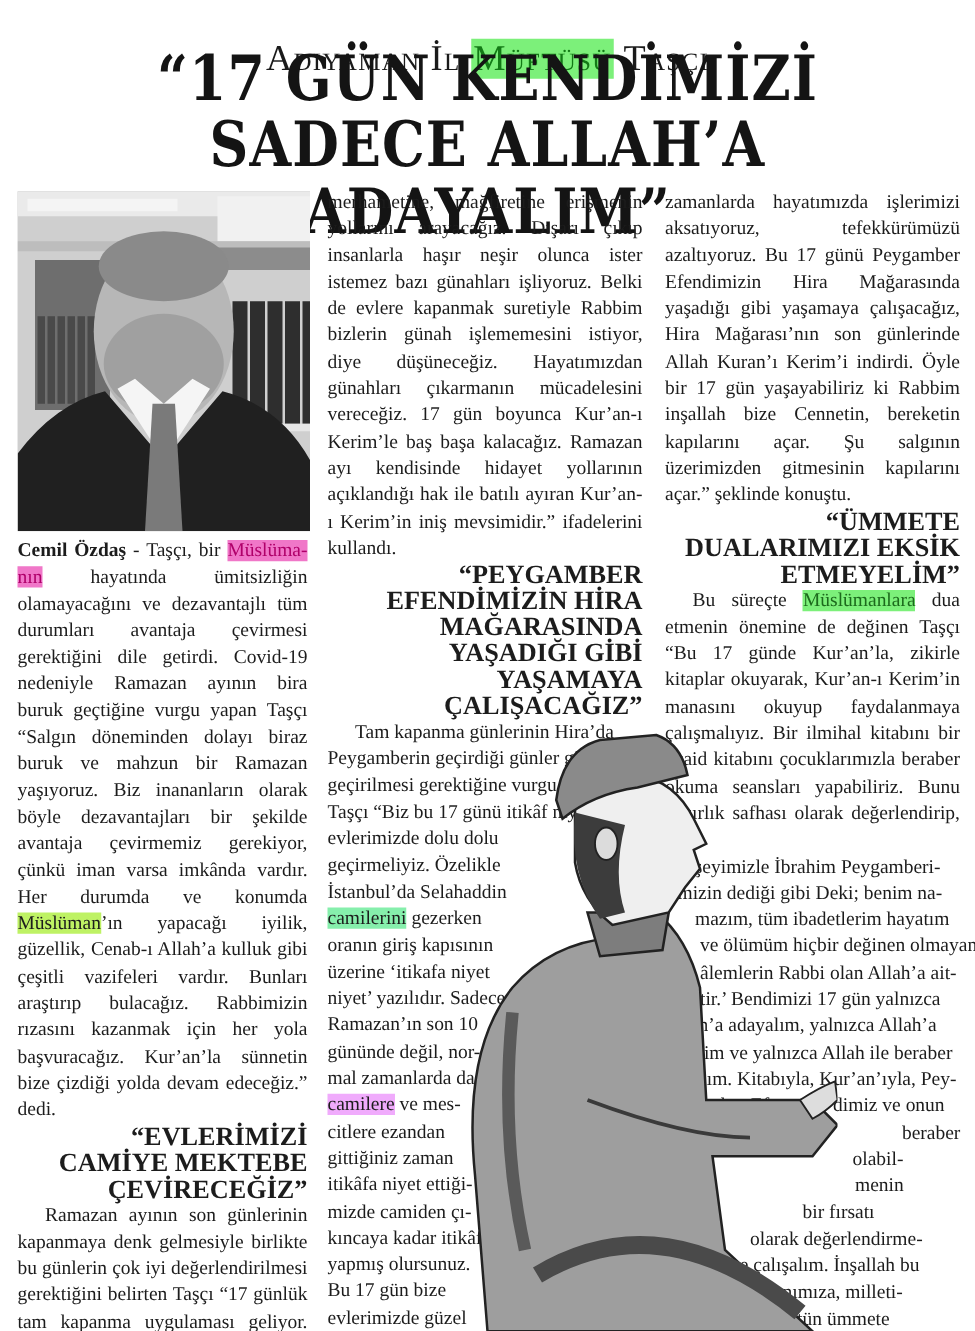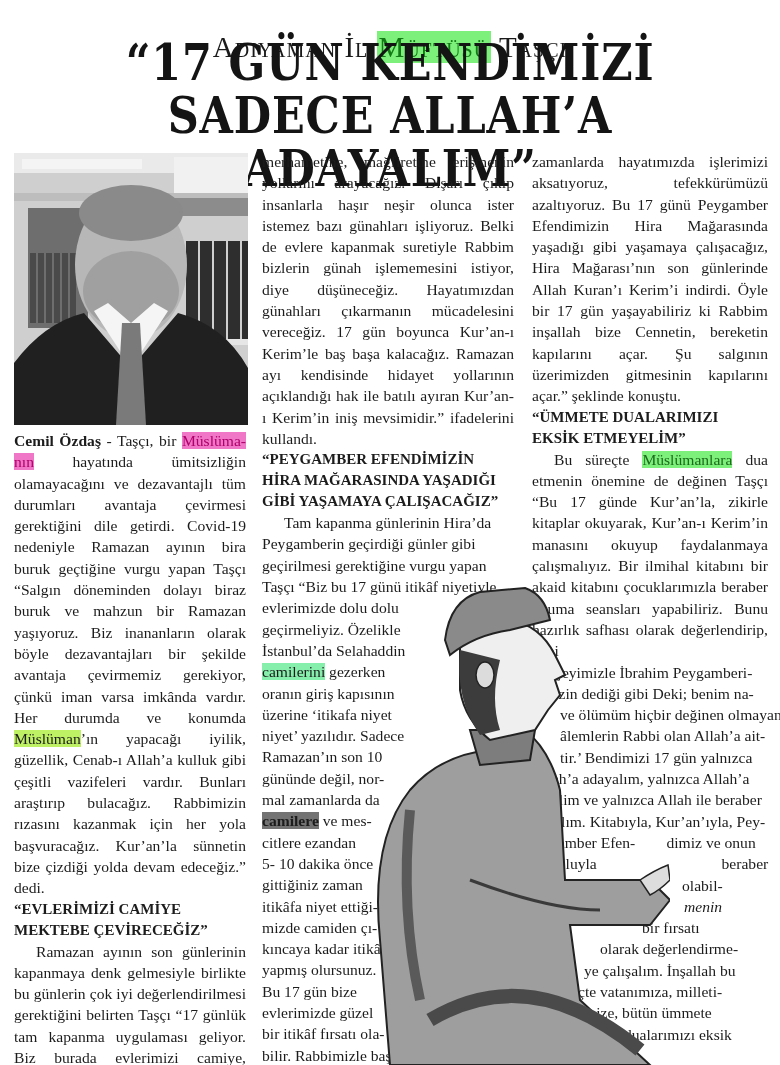--- a/index.html
+++ b/index.html
@@ -7,28 +7,28 @@
          font-family:"Liberation Serif","DejaVu Serif",serif; color:#1c1c1c; }
   .kicker { position:absolute; left:0; top:2px; width:780px; text-align:center;
             font-size:29px; letter-spacing:1px; font-variant:small-caps; color:#1a1a1a; line-height:34px;margin-top:28px; }
   .kicker .hl { padding:0 2px; }
   .headline { position:absolute; left:0; top:36px; width:780px; text-align:center;
               font-family:"DejaVu Serif","Liberation Serif",serif; font-weight:bold;
               font-size:50px; line-height:53px; color:#141414; transform:scaleX(0.86); transform-origin:center top; letter-spacing:1px; }
   .col { position:absolute; font-size:15.6px; line-height:21.3px; text-align:justify; hyphens:manual; }
   .col p { margin:0; }
   .col .indent { text-indent:22px; }
-  .col .sub { font-weight:bold; font-size:15px; line-height:21px; text-align:left; margin:0; }
+  .col .sub { font-weight:bold; font-size:21px; line-height:21px; text-align:right; margin:0; }
   .col1 { left:14px; top:430px; width:232px; }
   .col2 { left:262px; top:151px; width:252px; }
   .col3 { left:532px; top:151px; width:236px; }
   .hl-pink { background:#f077c8; color:#b0006a; }
   .hl-yellow { background:#bef264; }
   .hl-cyan { background:#86efac; }
-  .hl-orange { background:#737373;font-weight:bold; }
+  .hl-orange { background:#f0abfc; }
   .hl-green { background:#7cf07a; color:#137a16; }
   .photo { position:absolute; left:14px; top:153px; width:234px; height:272px; background:#dcdcdc; overflow:hidden; }
   .illus { position:absolute; left:350px; top:580px; width:320px; height:485px; pointer-events:none; }
   .narrow p.line { margin:0; text-align:left; }
   .c3 .shaped { text-align:left; }
   .c3 .shaped span.l { display:block; }
 </style>
 </head>
 <body>
 
@@ -90,51 +90,51 @@
     <p class="line">İstanbul’da Selahaddin</p>
     <p class="line"><span class="hl-cyan">camilerini</span><span> gezerken</span></p>
     <p class="line">oranın giriş kapısının</p>
     <p class="line">üzerine ‘itikafa niyet</p>
     <p class="line">niyet’ yazılıdır. Sadece</p>
     <p class="line">Ramazan’ın son 10</p>
     <p class="line">gününde değil, nor-</p>
     <p class="line">mal zamanlarda da</p>
     <p class="line"><span class="hl-orange">camilere</span><span> ve mes-</span></p>
     <p class="line">citlere ezandan</p>
-    <p class="line">5- 10 dakika önce</p>
     <p class="line">gittiğiniz zaman</p>
     <p class="line">itikâfa niyet ettiği-</p>
     <p class="line">mizde camiden çı-</p>
     <p class="line">kıncaya kadar itikâf</p>
     <p class="line">yapmış olursunuz.</p>
     <p class="line">Bu 17 gün bize</p>
     <p class="line">evlerimizde güzel</p>
     <p class="line">bir itikâf fırsatı ola-</p>
     <p class="line">bilir. Rabbimizle baş</p>
 
   </div>
 </div>
 
 <div class="col col3 c3">
   <p>zamanlarda hayatımızda işlerimizi aksatıyoruz, tefekkürümüzü azaltıyoruz. Bu 17 günü Peygamber Efendimizin Hira Mağarasında yaşadığı gibi yaşamaya çalışacağız, Hira Mağarası’nın son günlerinde Allah Kuran’ı Kerim’i indirdi. Öyle bir 17 gün yaşayabiliriz ki Rabbim inşallah bize Cennetin, bereketin kapılarını açar. Şu salgının üzerimizden gitmesinin kapılarını açar.” şeklinde konuştu.</p>
   <p class="sub">“ÜMMETE DUALARIMIZI EKSİK ETMEYELİM”</p>
   <p class="indent"><span>Bu süreçte </span><span class="hl-green" style="color:#1c6a1c">Müslümanlara</span><span> dua etmenin önemine de değinen Taşçı “Bu 17 günde Kur’an’la, zikirle kitaplar okuyarak, Kur’an-ı Kerim’in manasını okuyup faydalanmaya çalışmalıyız. Bir ilmihal kitabını bir akaid kitabını çocuklarımızla beraber okuma seansları yapabiliriz. Bunu hazırlık safhası olarak değerlendirip, yani</span></p>
   <div class="shaped" id="shaped">
       <span class="l" style="padding-left: 0px; white-space: pre;">her şeyimizle İbrahim Peygamberi-</span>
       <span class="l" style="padding-left: 10px; white-space: pre;">mizin dediği gibi Deki; benim na-</span>
+      <span class="l" style="padding-left: 24px; white-space: pre;">mazım, tüm ibadetlerim hayatım</span>
       <span class="l" style="padding-left: 28px; white-space: pre;">ve ölümüm hiçbir değinen olmayan</span>
       <span class="l" style="padding-left: 28px; white-space: pre;">âlemlerin Rabbi olan Allah’a ait-</span>
       <span class="l" style="padding-left: 28px; white-space: pre;">tir.’ Bendimizi 17 gün yalnızca</span>
       <span class="l" style="padding-left: 0px; white-space: pre;">Allah’a adayalım, yalnızca Allah’a</span>
       <span class="l" style="padding-left: 0px; white-space: pre;">verelim ve yalnızca Allah ile beraber</span>
       <span class="l" style="padding-left: 10px; white-space: pre;">olalım. Kitabıyla, Kur’an’ıyla, Pey-</span>
       <span class="l" style="padding-left: 18px; white-space: pre;">gamber Efen-        dimiz ve onun</span>
       <span class="l" style="padding-left: 18px; white-space: pre;">yoluyla                                beraber</span>
       <span class="l" style="padding-left: 150px; white-space: pre;">olabil-</span>
-      <span class="l" style="padding-left: 152px; white-space: pre; font-style: italic;">menin</span>
+      <span class="l" style="padding-left: 152px; white-space: pre;">menin</span>
       <span class="l" style="padding-left: 110px; white-space: pre;">bir fırsatı</span>
       <span class="l" style="padding-left: 68px; white-space: pre; font-family: Liberation Serif, serif;">olarak değerlendirme-</span>
       <span class="l" style="padding-left: 52px; white-space: pre;">ye çalışalım. İnşallah bu</span>
       <span class="l" style="padding-left: 20px; white-space: pre;">süreçte vatanımıza, milleti-</span>
       <span class="l" style="padding-left: 52px; white-space: pre;">mize, bütün ümmete</span>
       <span class="l" style="padding-left: 92px; white-space: pre;">dualarımızı eksik</span>
     </div>
 </div>
 
 <svg class="illus" viewBox="0 0 320 485">

